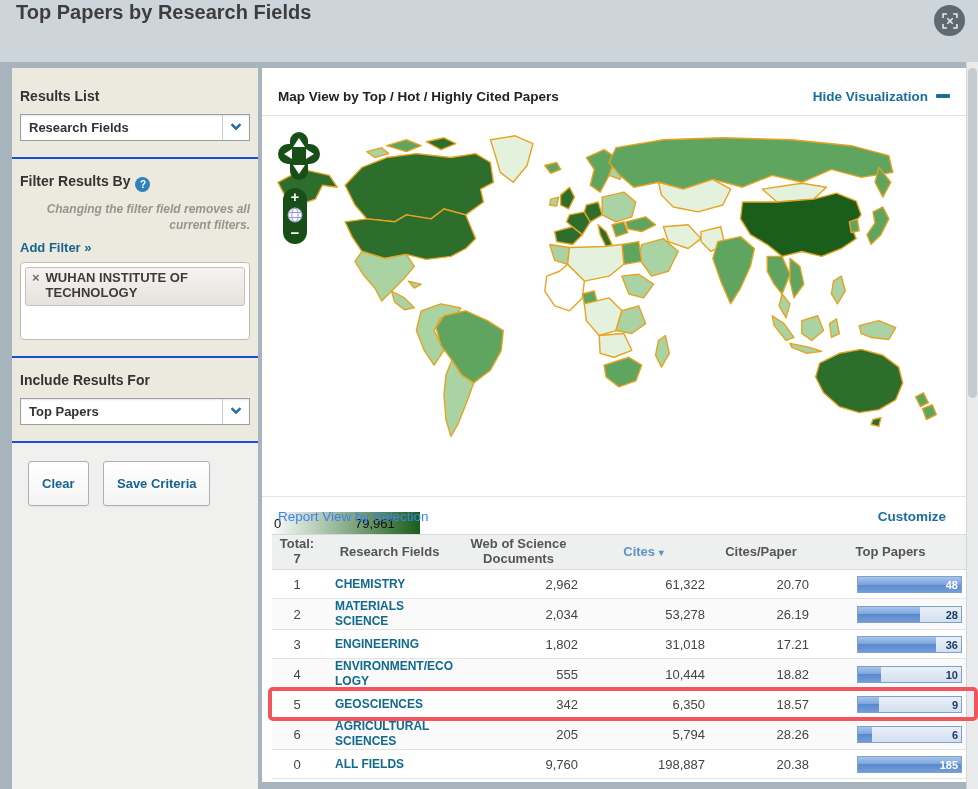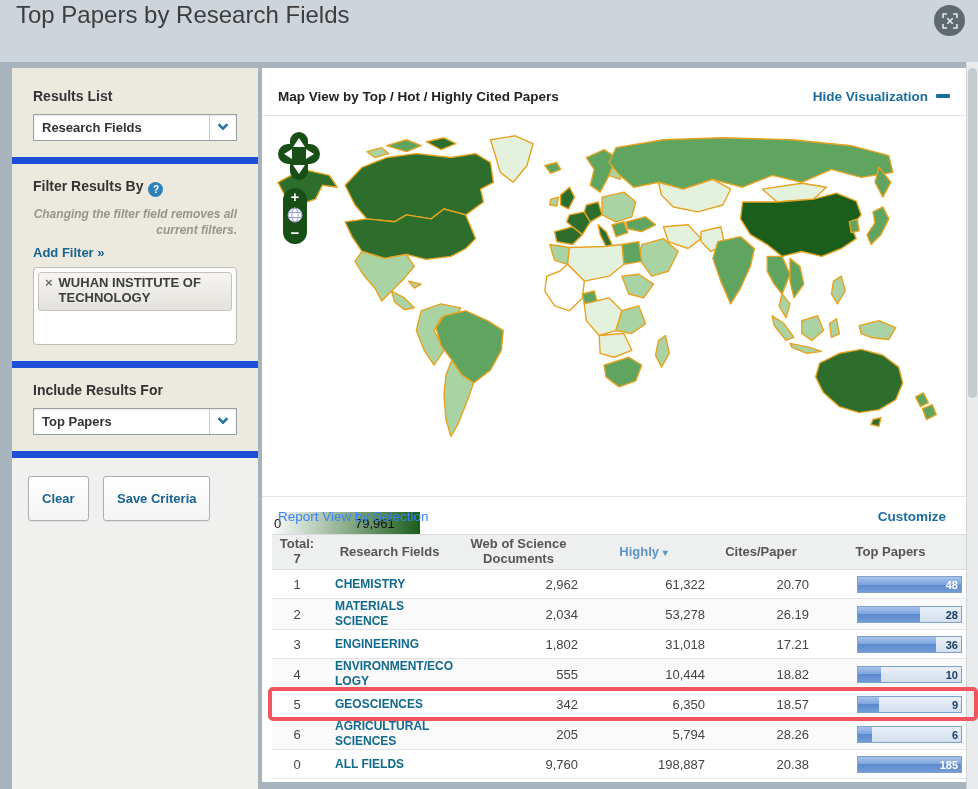--- a/index.html
+++ b/index.html
@@ -2,27 +2,27 @@
 <html style="--m-highest: #1B5E1B; --m-high: #2D6E2D; --m-medium: #5FA55F; --m-low: #A9D3A3; --m-lowest: #E3F1DD; --m-none: #FFFFFF; --m-border: #E8A21F; --hl: #F2555E;"><head>
 <meta charset="utf-8">
 <style>
   * { margin:0; padding:0; box-sizing:border-box; }
   body { background:#889; }
   #app { position:relative; width:978px; height:789px; background:#A7B3BD;
          font-family:"Liberation Sans", sans-serif; overflow:hidden; }
 
   
   .topbar { position:absolute; top:0; left:0; right:0; height:62px; background:#CED5DA; }
-  .page-title { position:absolute; left:16px; top:1px; font-size:24px; font-weight:normal; color:#3D3D3D; }
+  .page-title { position:absolute; left:16px; top:1px; font-size:20px; font-weight:bold; color:#3D3D3D; }
   .fs-btn { position:absolute; right:13px; top:5px; width:31px; height:31px; border-radius:50%;
             background:#5F6A70; display:flex; align-items:center; justify-content:center; cursor:pointer; }
 
   
   .sidebar { position:absolute; left:12px; top:68px; width:246px; bottom:0; background:#F0F0EE; }
-  .sb-sec { background:#ECE9DE; padding:14px 21px 16px; border-bottom:7px solid #1d4ed8; }
+  .sb-sec { background:#ECE9DE; padding:14px 8px 16px; border-bottom:2px solid #1d4ed8; }
   .sb-sec.first { padding-top:20px; }
   .sb-label { font-size:14px; font-weight:bold; color:#333; margin-bottom:10px; }
   .dropdown { height:27px; background:#fff; border:1px solid #98A0A4; display:flex; align-items:stretch;
               box-shadow:inset 0 1px 2px rgba(0,0,0,.10); cursor:pointer; }
   .dd-value { flex:1; display:flex; align-items:center; padding:0 8px; font-weight:bold; font-size:13px; color:#333; }
   .dd-arrow { width:27px; border-left:1px solid #C8CCCE; display:flex; align-items:center; justify-content:center; }
   .chev { width:8px; height:8px; border-right:3px solid #2876A8; border-bottom:3px solid #2876A8;
           transform:rotate(45deg) translate(-2px,-2px); border-radius:1px; }
   .help-icon { display:inline-flex; width:15px; height:15px; border-radius:50%; background:#2F81B7; color:#fff;
                font-size:10px; font-weight:bold; align-items:center; justify-content:center; vertical-align:-2px; margin-left:5px; }
@@ -280,21 +280,21 @@
 
     <div class="table">
       <div class="thead">
         <div class="th">
           <div>Total:</div>
           <div>7</div>
         </div>
         <div class="th">Research Fields</div>
         <div class="th">Web of Science Documents</div>
         <div class="th sorted">
-          <span>Highly</span>
+          <span>Cites</span>
           <span class="sort-ic">▾</span>
         </div>
         <div class="th">Cites/Paper</div>
         <div class="th">Top Papers</div>
       </div>
 
       <div class="tr">
         <div class="rank">1</div>
         <div class="field">CHEMISTRY</div>
         <div class="num docs">2,962</div>

